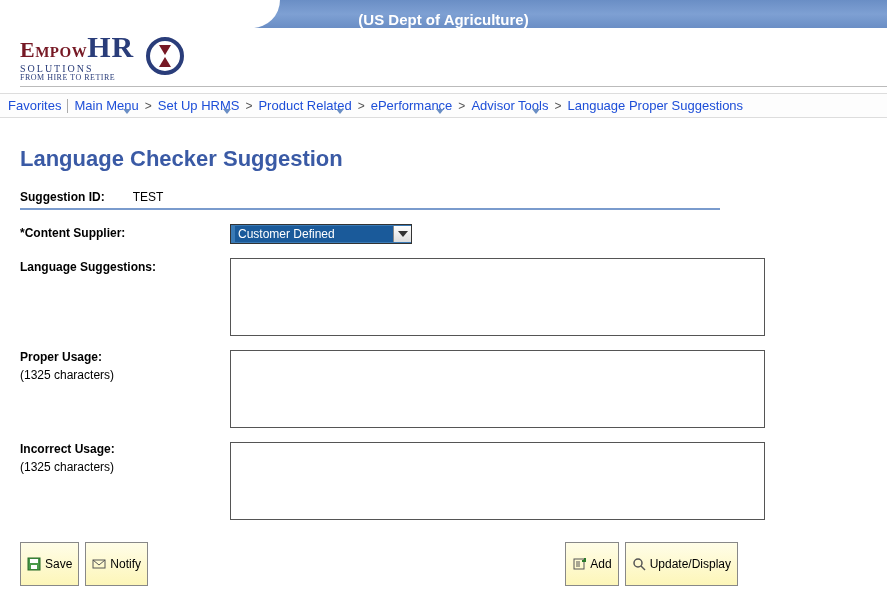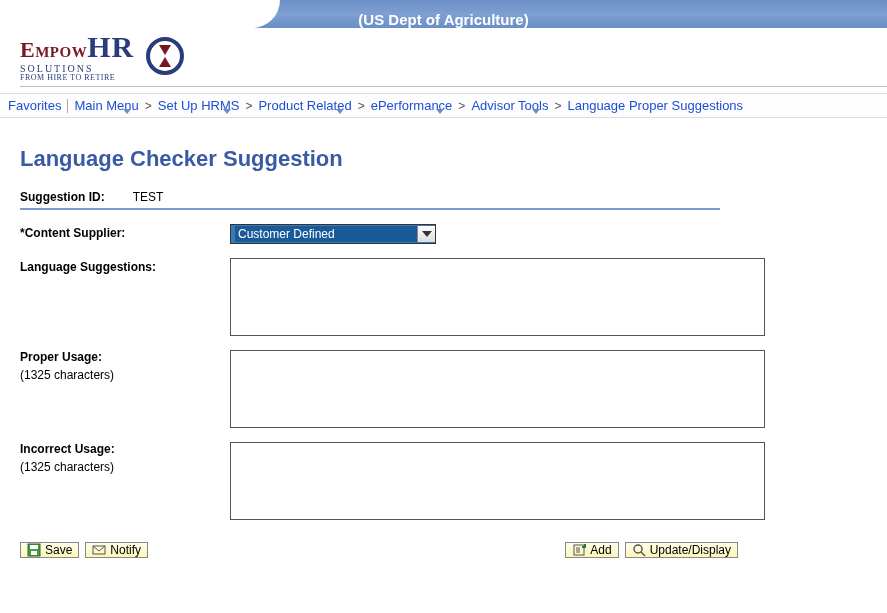--- a/index.html
+++ b/index.html
@@ -83,21 +83,21 @@
     .hr-line { border: none; border-top: 2px solid #7a9bcd; margin-bottom: 14px; max-width: 700px; }
     
     .field-row { display: flex; align-items: flex-start; margin-bottom: 14px; }
     .field-label { width: 210px; font-weight: bold; padding-top: 2px; }
     
     .select-box {
       background: #3a7ab5;
       color: #fff;
       border: 1px solid #333;
       padding: 8px 4px;
-      width: 206px;
+      width: 182px;
       height: 20px;
       display: flex;
       align-items: center;
       justify-content: space-between;
       overflow: hidden;
       cursor: pointer;
     }
     .select-box .sel-text { background: #1a5a9a; color: #fff; flex: 1; padding: 1px 3px; }
     .select-box .caret { 
       background: linear-gradient(to bottom, #fefefe, #ddd);
@@ -118,21 +118,21 @@
       padding: 2px;
     }
     
     .stacked-label { display: flex; flex-direction: column; width: 210px; gap: 4px; }
     
     .button-bar { display: flex; justify-content: space-between; max-width: 718px; margin-top: 22px; }
     .button-group { display: flex; gap: 6px; }
     .ps-button {
       background: linear-gradient(to bottom, #fffde8, #fdf6b9);
       border: 1px solid #888;
-      padding: 0 6px;
+      padding: 14px 6px;
       display: inline-flex;
       align-items: center;
       gap: 4px;
       cursor: pointer;
       font-size: 12px;
       font-family: inherit;
     }
     .ps-button svg { width: 14px; height: 14px; }
   </style>
 </head>

